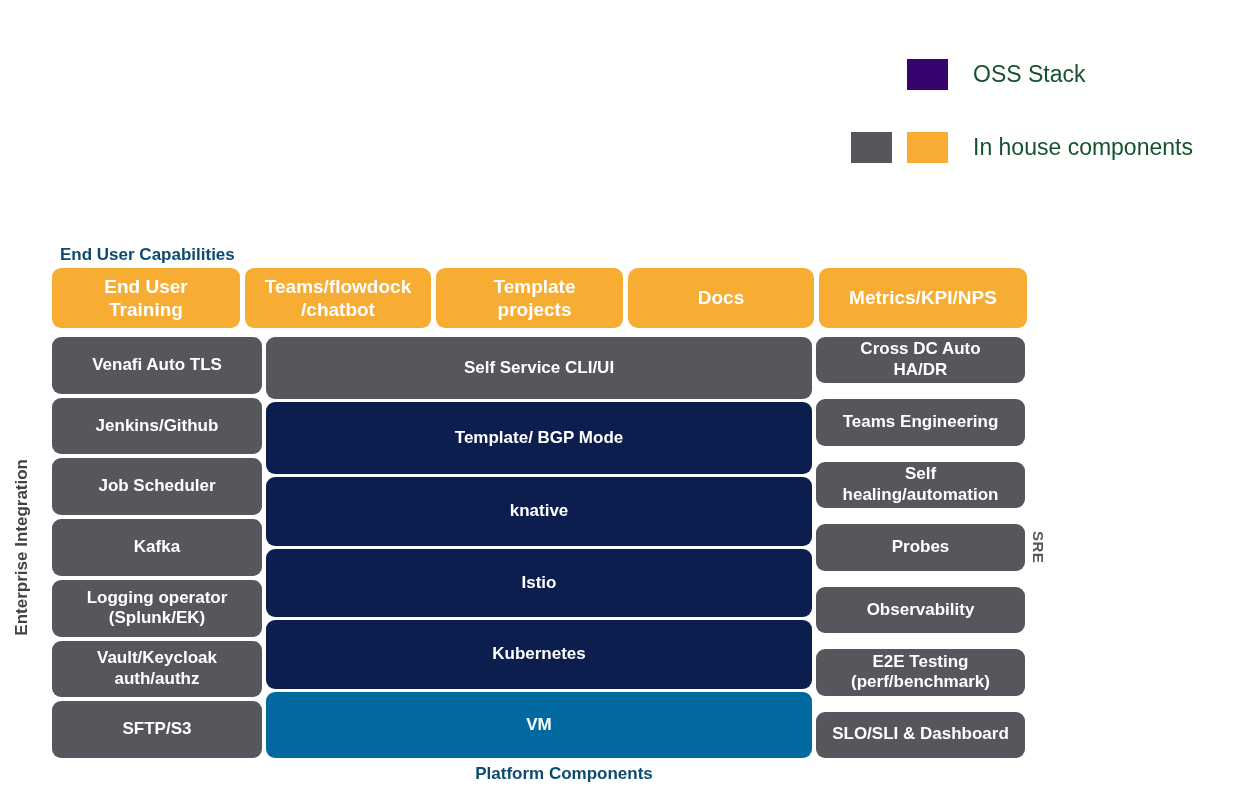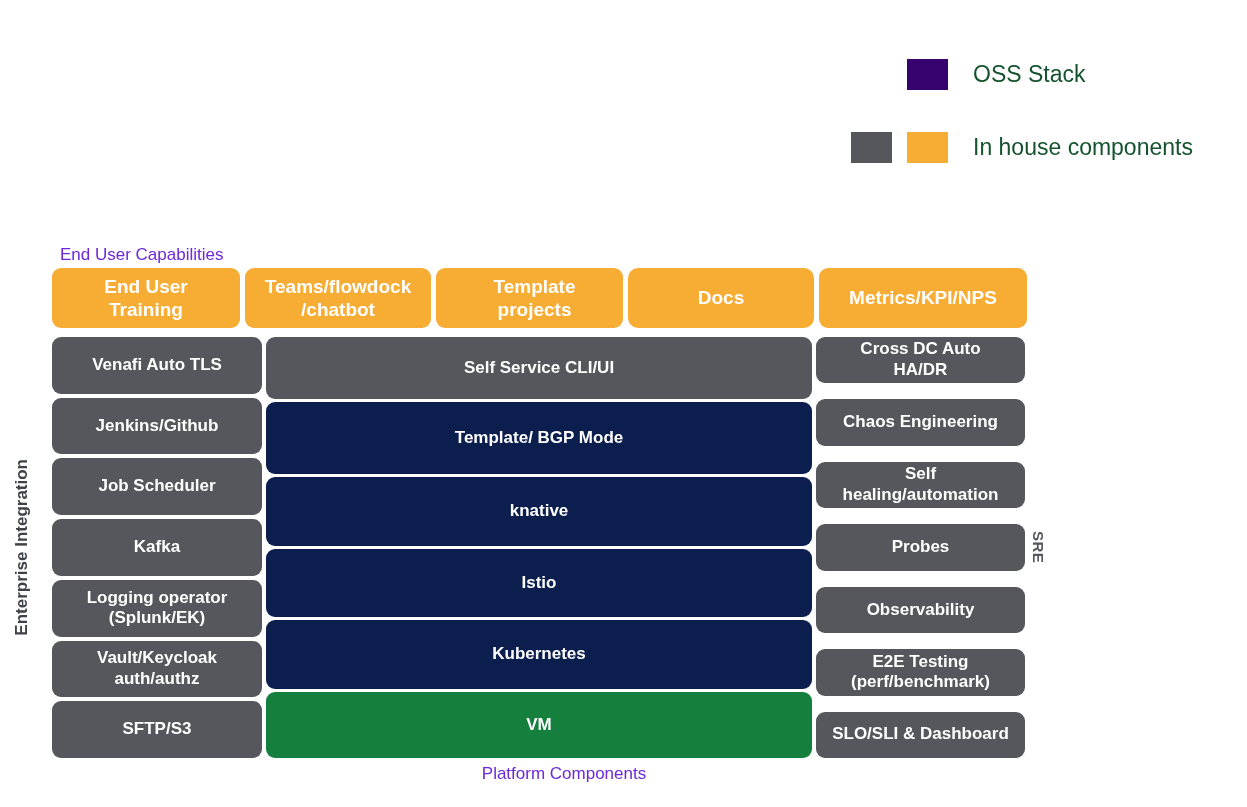--- a/index.html
+++ b/index.html
@@ -31,22 +31,22 @@
     margin-left: 10px;
     font-size: 23px;
     color: #14532d;
     white-space: nowrap;
   }
 
   
   .heading {
     position: absolute;
     font-size: 17px;
-    font-weight: normal;
-    color: #6d28d9;
+    font-weight: bold;
+    color: #0c4a6e;
     white-space: nowrap;
   }
   .heading-top { left: 60px; top: 245px; }
   .heading-bottom { left: 291px; top: 764px; width: 546px; text-align: center; }
 
   .vlabel-wrap { position: absolute; top: 337px; height: 421px; display: flex; align-items: center; }
   .vlabel-left-wrap { left: 12px; }
   .vlabel-right-wrap { left: 1030px; }
   .vlabel {
     writing-mode: vertical-rl;
@@ -67,21 +67,21 @@
     font-weight: bold;
     border-radius: 9px;
     white-space: pre-line;
     line-height: 1.22;
     padding: 2px 10px;
     box-sizing: border-box;
   }
   .bg-orange { background: #F7AC33; }
   .bg-gray   { background: #55575C; }
   .bg-navy   { background: #0C1E4E; }
-  .bg-rust   { background: #15803d; }
+  .bg-rust   { background: #0369a1; }
 
   
   .row-top {
     position: absolute;
     left: 52px;
     top: 268px;
     height: 60px;
     display: flex;
     gap: 5px;
   }
@@ -164,21 +164,21 @@
     <div class="box bg-navy mh2">Template/ BGP Mode</div>
     <div class="box bg-navy mh3">knative</div>
     <div class="box bg-navy mh4">Istio</div>
     <div class="box bg-navy mh5">Kubernetes</div>
     <div class="box bg-rust mh6">VM</div>
   </div>
 
   <div class="col col-right">
     <div class="box bg-gray">Cross DC Auto
 HA/DR</div>
-    <div class="box bg-gray">Chaos Engineering</div>
+    <div class="box bg-gray">Teams Engineering</div>
     <div class="box bg-gray">Self
 healing/automation</div>
     <div class="box bg-gray">Probes</div>
     <div class="box bg-gray">Observability</div>
     <div class="box bg-gray">E2E Testing
 (perf/benchmark)</div>
     <div class="box bg-gray">SLO/SLI &amp; Dashboard</div>
   </div>
 
 </div>

